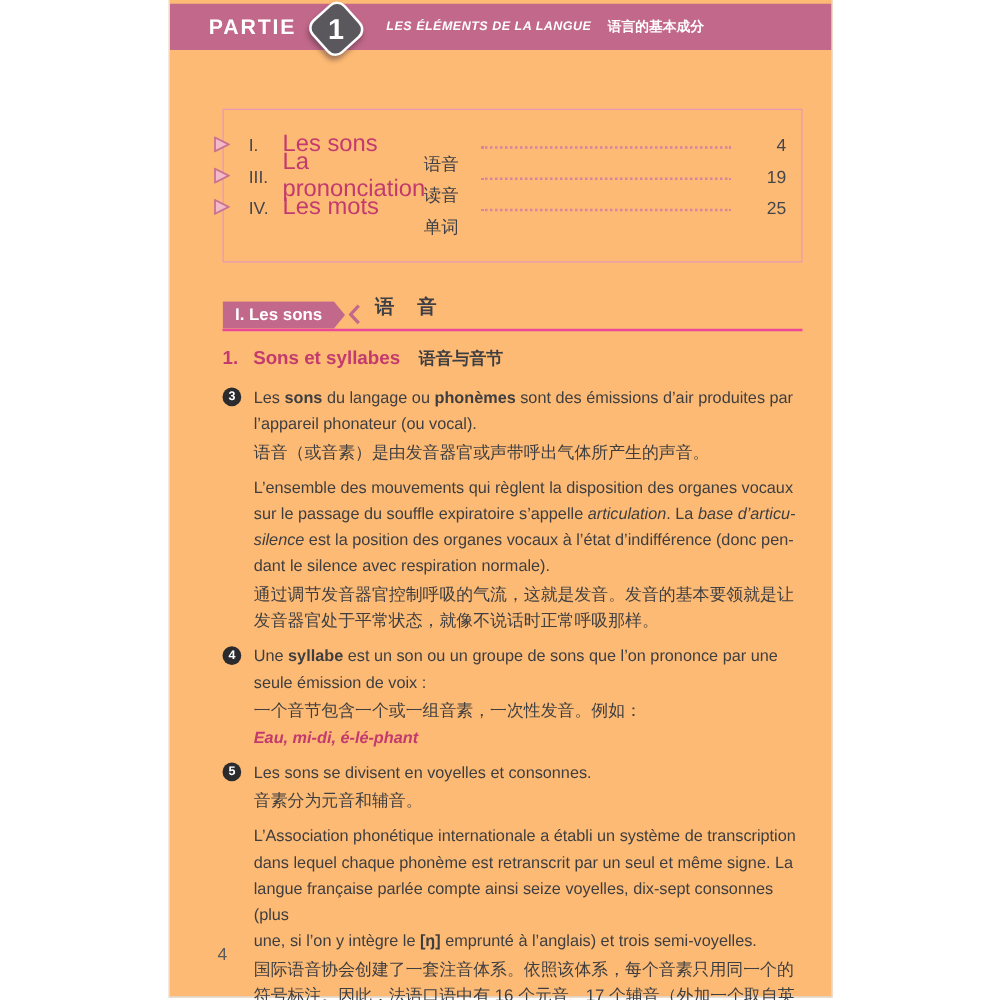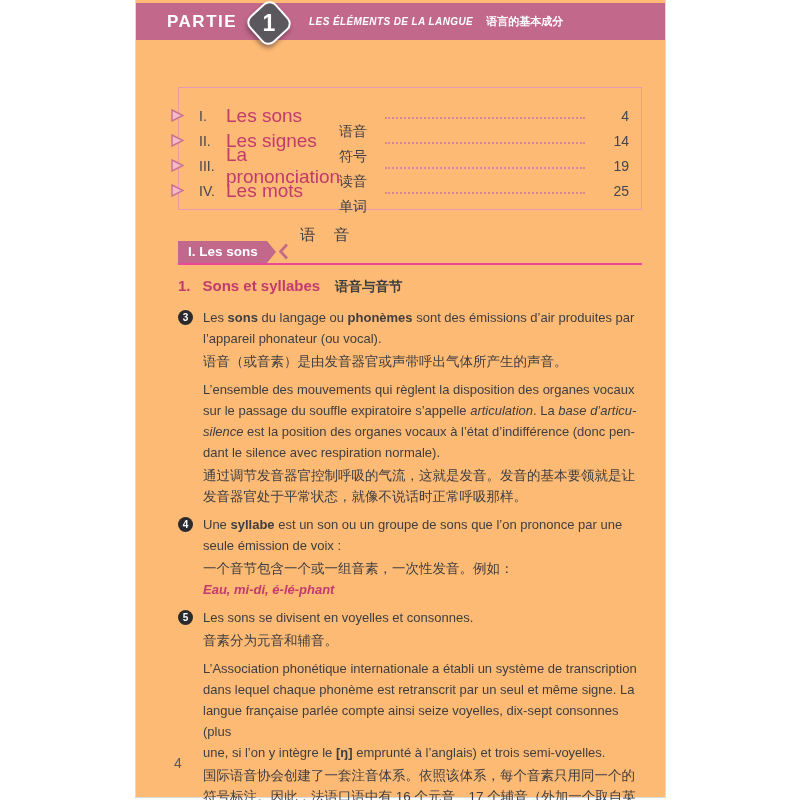--- a/index.html
+++ b/index.html
@@ -40,22 +40,22 @@
   .toc-page { width:38px; text-align:right; color:#45454c; font-size:14px; margin-right:12px; }
 
   
   .section-head { position:absolute; left:42px; top:241px; width:464px; height:24px;
                   border-bottom:2px solid #ec4899; }
   .ribbon { position:absolute; left:0; bottom:0; width:98px; height:22px;
             background:#c2688a; color:#fff; font-weight:bold; font-size:13.5px;
             line-height:22px; padding-left:10px;
             clip-path:polygon(0 0, calc(100% - 9px) 0, 100% 50%, calc(100% - 9px) 100%, 0 100%); }
   .sh-chevron { position:absolute; left:101px; bottom:3px; }
-  .ribbon-zh { position:absolute; left:122px; bottom:17px; color:#3f3f46;
-               font-weight:normal; font-size:15.5px; letter-spacing:7px; }
+  .ribbon-zh { position:absolute; left:122px; bottom:7px; color:#3f3f46;
+               font-weight:bold; font-size:15.5px; letter-spacing:7px; }
 
   
   .subsection { position:absolute; left:42px; top:276px; color:#c23a6e;
                 font-weight:bold; font-size:15px; }
   .subsection .num { margin-right:12px; }
   .subsection .zh  { margin-left:15px; }
 
   
   .content { position:absolute; left:42px; top:307px; width:472px; }
   .para { display:flex; margin-bottom:7px; }
@@ -96,30 +96,20 @@
         <svg class="toc-tri" viewBox="0 0 13 13">
             <polygon points="1,1 12,6.5 1,12" fill="#f3bac9" stroke="#c9718f" stroke-width="1.4"></polygon>
           </svg>
         <span class="toc-num">I.</span>
         <span class="toc-fr">Les sons</span>
         <span class="toc-zh">语音</span>
         <span class="toc-leader"></span>
         <span class="toc-page">4</span>
       </div>
 
-      <div class="toc-row">
-        <svg class="toc-tri" viewBox="0 0 13 13">
-            <polygon points="1,1 12,6.5 1,12" fill="#f3bac9" stroke="#c9718f" stroke-width="1.4"></polygon>
-          </svg>
-        <span class="toc-num">II.</span>
-        <span class="toc-fr">Les signes</span>
-        <span class="toc-zh">符号</span>
-        <span class="toc-leader"></span>
-        <span class="toc-page">14</span>
-      </div>
 
       <div class="toc-row">
         <svg class="toc-tri" viewBox="0 0 13 13">
             <polygon points="1,1 12,6.5 1,12" fill="#f3bac9" stroke="#c9718f" stroke-width="1.4"></polygon>
           </svg>
         <span class="toc-num">III.</span>
         <span class="toc-fr">La prononciation</span>
         <span class="toc-zh">读音</span>
         <span class="toc-leader"></span>
         <span class="toc-page">19</span>

